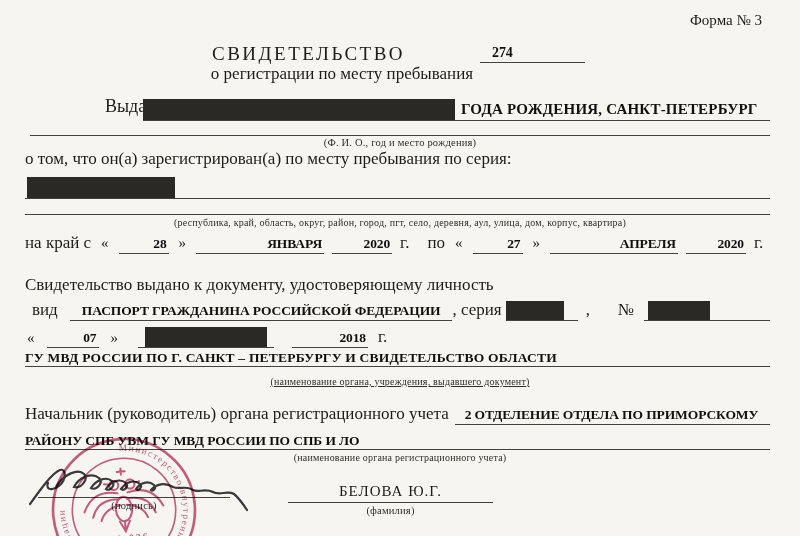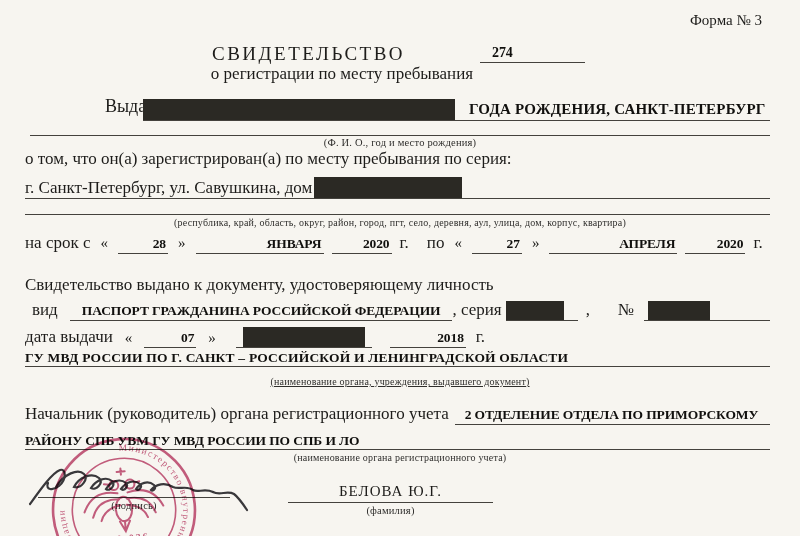--- a/index.html
+++ b/index.html
@@ -34,36 +34,35 @@
 
 <div class="abs" style="left:212px;top:43px;font-size:19px;letter-spacing:2.5px;">СВИДЕТЕЛЬСТВО</div>
 <div class="abs blank" style="left:480px;top:43px;width:95px;text-align:left;padding-left:10px;">
   <span class="typed" style="font-size:14px;">274</span>
 </div>
 <div class="abs center" style="left:182px;top:64px;width:320px;font-size:17px;">о регистрации по месту пребывания</div>
 
 <div class="abs t" style="left:85px;top:96px;font-size:18px;margin-left:20px;">Выдано</div>
 <div class="row" style="left:143px;right:30px;top:94px;height:26px;border-bottom:1.5px solid #44423d;">
   <span class="bar" style="width:312px;height:21px;"></span>
-  <span class="typed-lg" style="padding:0 0 2px 6px;margin-left:8px;">ГОДА РОЖДЕНИЯ, САНКТ-ПЕТЕРБУРГ</span>
+  <span class="typed-lg" style="padding:0 0 2px 6px;">ГОДА РОЖДЕНИЯ, САНКТ-ПЕТЕРБУРГ</span>
 </div>
 <div class="rule" style="left:30px;right:30px;top:135px;"></div>
 <div class="abs cap center" style="left:0;right:0;top:137px;">(Ф. И. О., год и место рождения)</div>
 
 <div class="abs t" style="left:25px;top:149px;">о том, что он(а) зарегистрирован(а) по месту пребывания по серия:</div>
 
 <div class="row" style="left:25px;right:30px;top:173px;height:25px;border-bottom:1.5px solid #44423d;">
-  <span class="t">г. Санкт-Петербург, ул. Савушкина, дом</span>
   <span class="bar" style="width:148px;height:21px;margin-left:2px;"></span>
 </div>
 <div class="rule" style="left:25px;right:30px;top:214px;"></div>
 <div class="abs cap center" style="left:0;right:0;top:217px;font-size:10px;">(республика, край, область, округ, район, город, пгт, село, деревня, аул, улица, дом, корпус, квартира)</div>
 
 <div class="row base" style="left:25px;right:30px;top:233px;height:24px;column-gap:8px;">
-  <span class="t">на срок с</span>
+  <span class="t">на край с</span>
   <span class="t quote">«</span>
   <span class="blank" style="width:50px;"><span class="typed">28</span></span>
   <span class="t quote">»</span>
   <span class="blank" style="width:128px;"><span class="typed">ЯНВАРЯ</span></span>
   <span class="blank" style="width:60px;"><span class="typed">2020</span></span>
   <span class="t">г.</span>
   <span class="t" style="margin-left:10px;">по</span>
   <span class="t quote">«</span>
   <span class="blank" style="width:50px;"><span class="typed">27</span></span>
   <span class="t quote">»</span>
@@ -84,33 +83,32 @@
     <span class="bar" style="width:58px;height:19px;"></span>
   </span>
   <span class="t" style="margin-left:8px;padding-bottom:1px;">,</span>
   <span class="t" style="margin-left:28px;padding-bottom:1px;">№</span>
   <span class="blank" style="flex:1;margin-left:10px;display:flex;align-items:flex-end;">
     <span class="bar" style="width:62px;height:19px;margin-left:4px;"></span>
   </span>
 </div>
 
 <div class="row" style="left:25px;top:324px;height:24px;column-gap:10px;">
-  <span class="t" style="padding-bottom:1px;">дата выдачи</span>
   <span class="t quote" style="padding-bottom:1px;">«</span>
   <span class="blank" style="width:52px;"><span class="typed">07</span></span>
   <span class="t quote" style="padding-bottom:1px;">»</span>
   <span class="blank" style="width:136px;margin-left:8px;display:flex;align-items:flex-end;justify-content:center;">
     <span class="bar" style="width:122px;height:20px;"></span>
   </span>
   <span class="blank" style="width:76px;margin-left:8px;"><span class="typed">2018</span></span>
   <span class="t" style="padding-bottom:1px;">г.</span>
 </div>
 
 <div class="row" style="left:25px;right:30px;top:347px;height:19px;border-bottom:1.5px solid #44423d;">
-  <span class="typed" style="letter-spacing:.2px;">ГУ  МВД  РОССИИ  ПО  Г. САНКТ – РОССИЙСКОЙ  И  ЛЕНИНГРАДСКОЙ ОБЛАСТИ</span>
+  <span class="typed" style="letter-spacing:.2px;">ГУ  МВД  РОССИИ  ПО  Г. САНКТ – ПЕТЕРБУРГУ  И  СВИДЕТЕЛЬСТВО ОБЛАСТИ</span>
 </div>
 <div class="abs cap center" style="left:0;right:0;top:376px;font-size:10px;text-decoration:underline;">(наименование органа, учреждения, выдавшего документ)</div>
 
 <div class="row" style="left:25px;right:30px;top:400px;height:25px;">
   <span class="t" style="padding-bottom:1px;">Начальник (руководитель) органа регистрационного учета</span>
   <span class="blank" style="flex:1;margin-left:6px;text-align:left;padding-left:8px;">
     <span class="typed">2 ОТДЕЛЕНИЕ ОТДЕЛА  ПО ПРИМОРСКОМУ</span>
   </span>
 </div>
 <div class="row" style="left:25px;right:30px;top:428px;height:21px;border-bottom:1.5px solid #44423d;">

